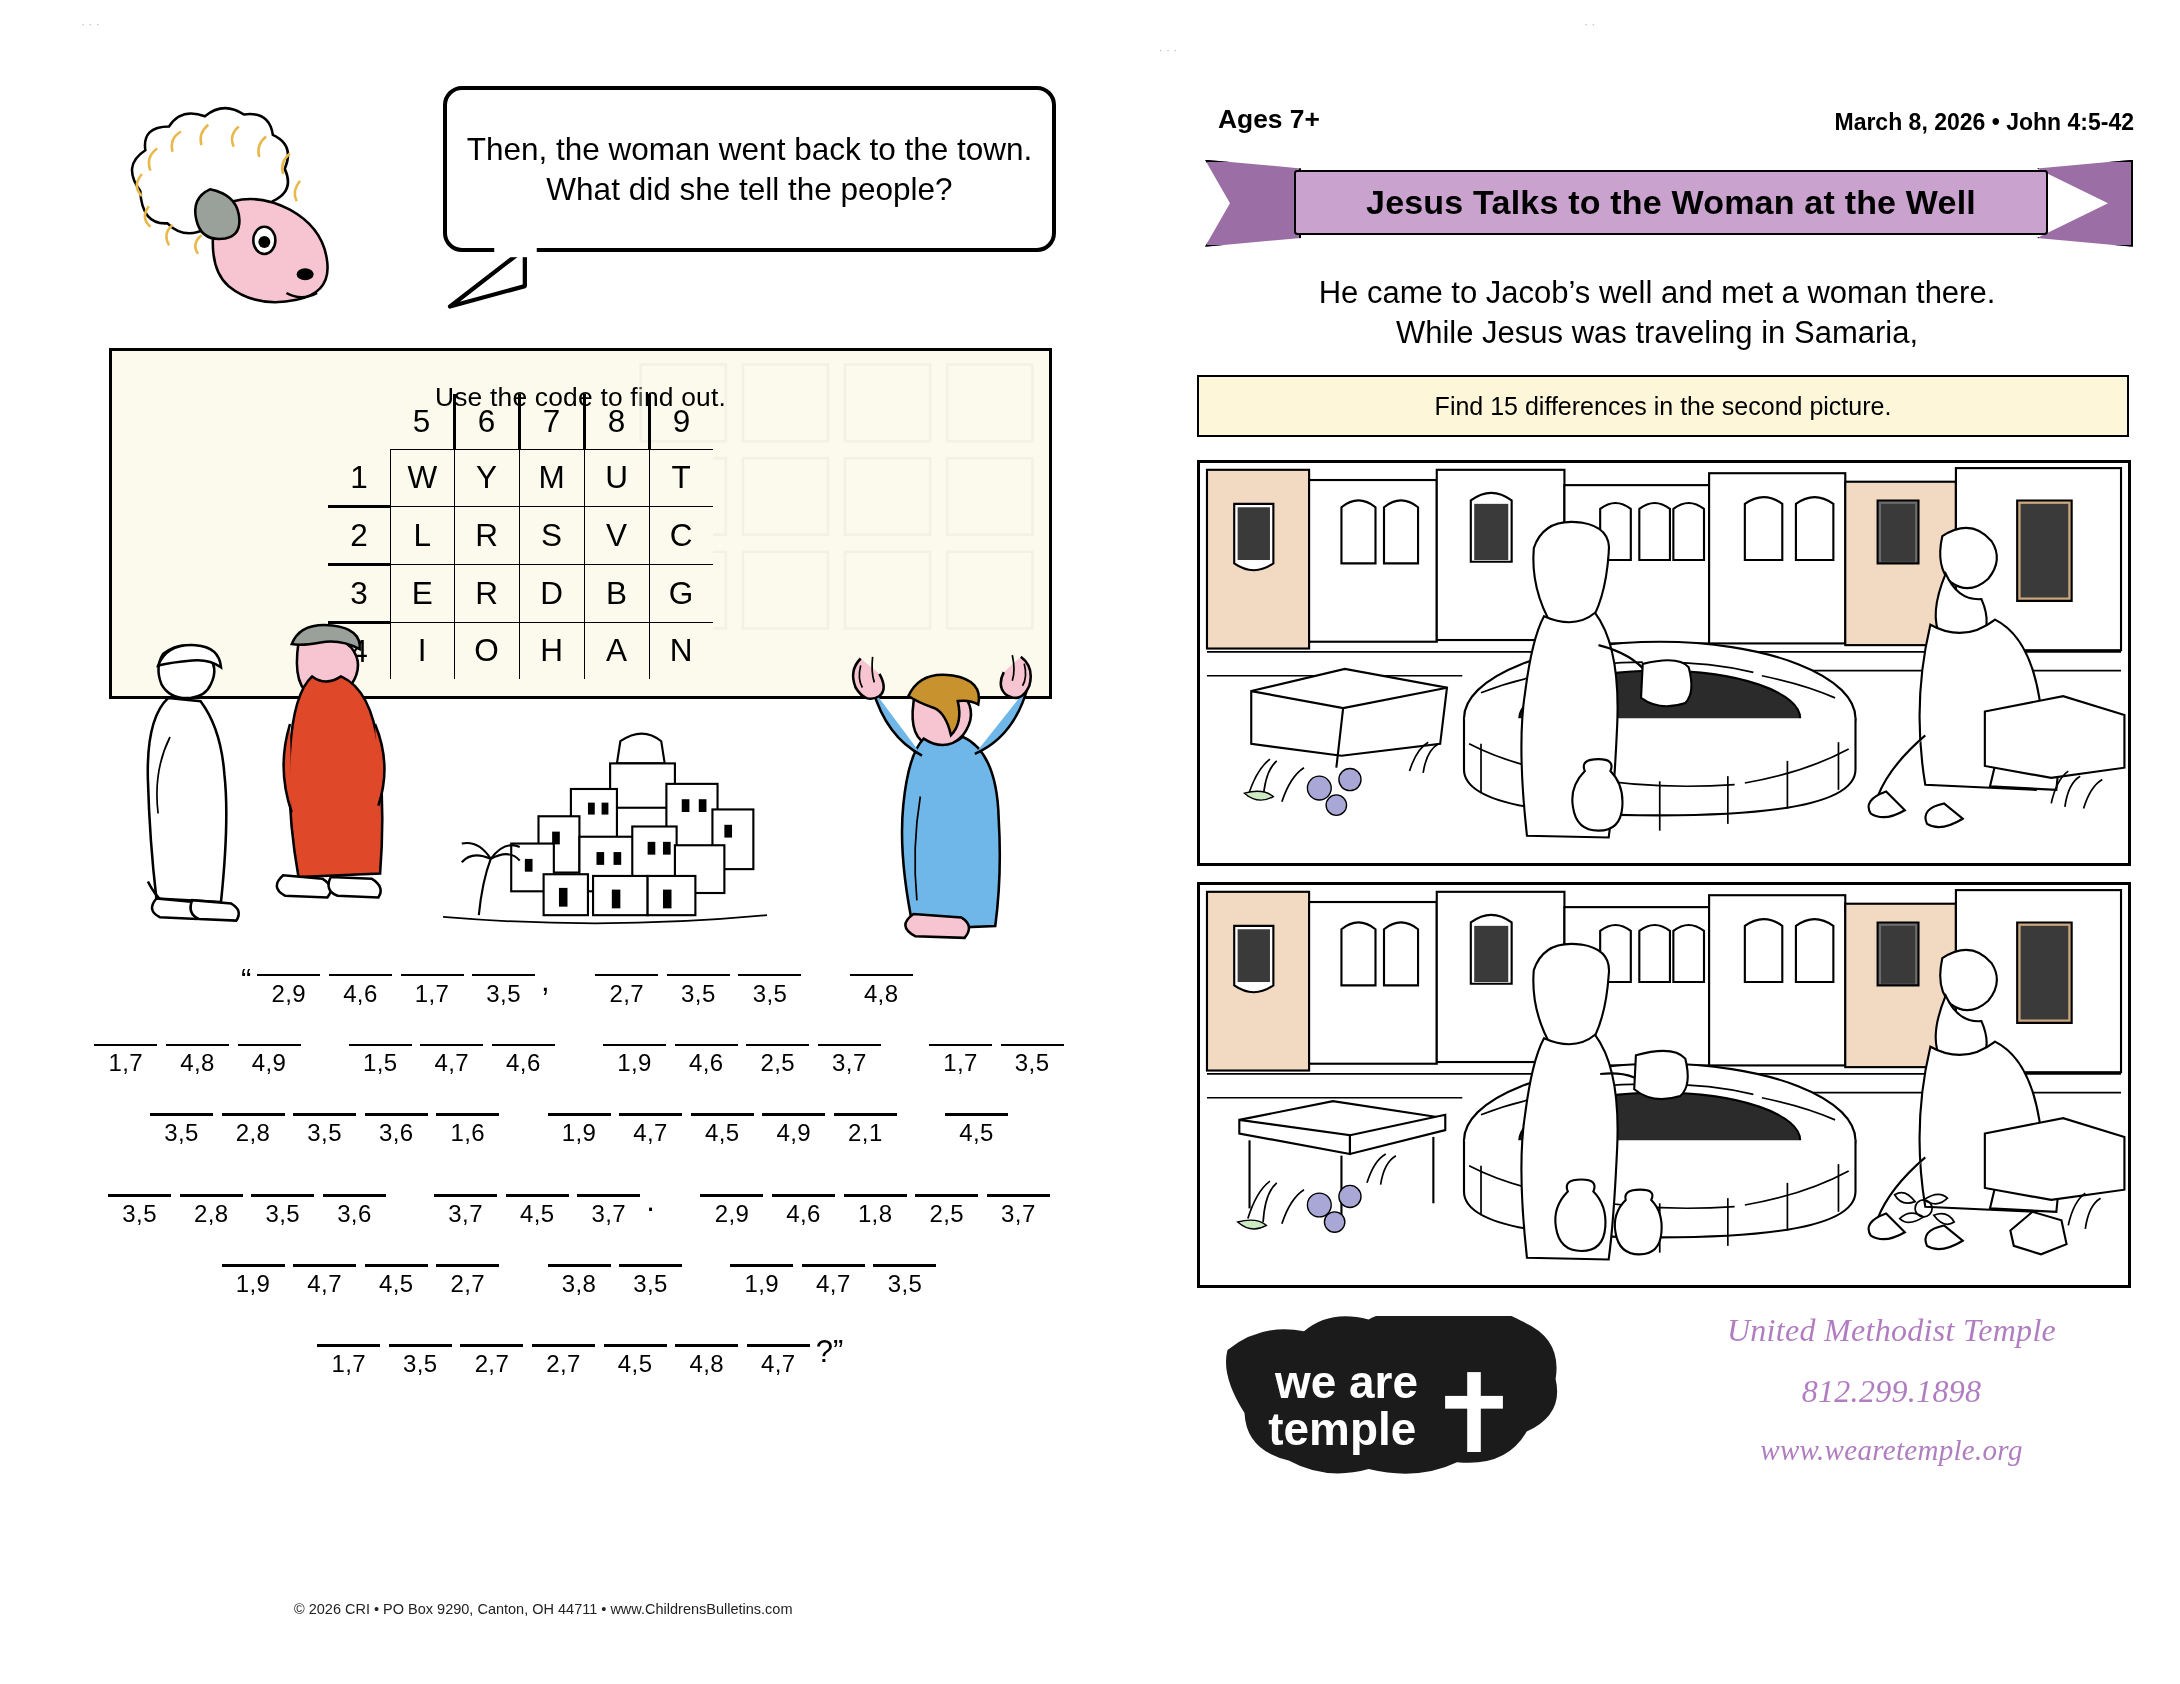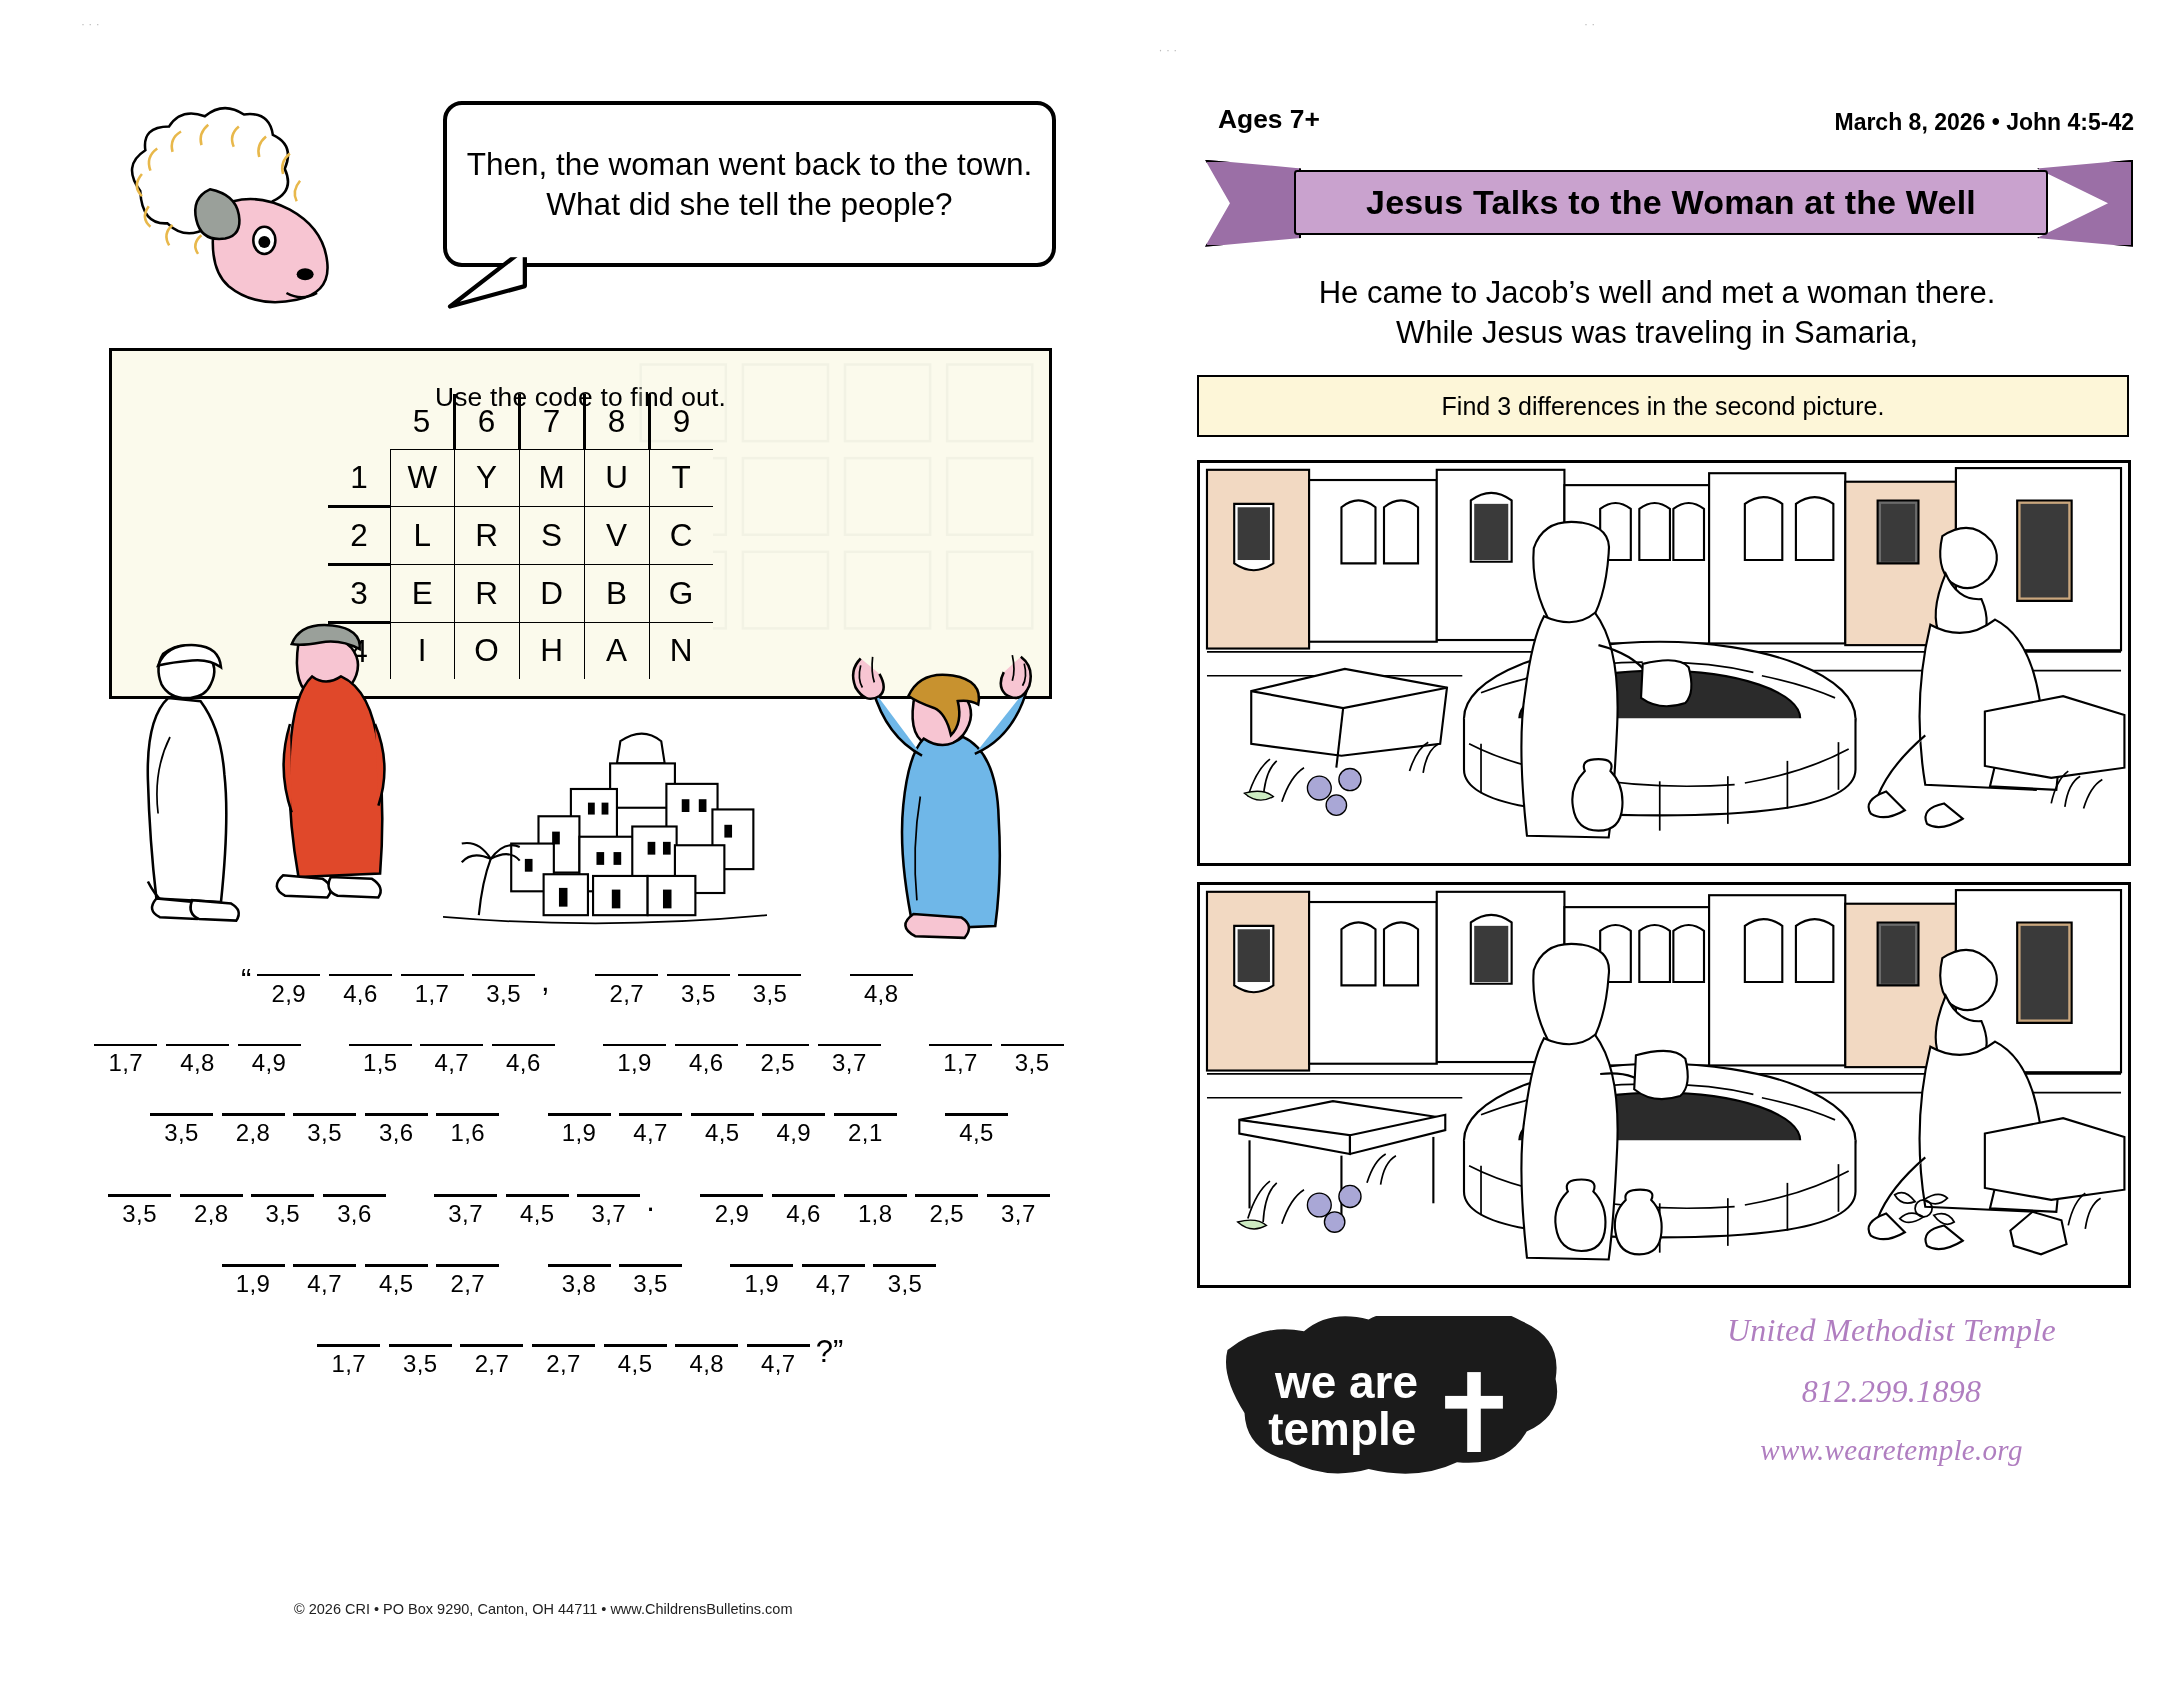--- a/index.html
+++ b/index.html
@@ -8,21 +8,21 @@
   
   .abs{position:absolute;}
 
   
   #left-page{position:absolute;left:0;top:0;width:1133px;height:1685px;}
 
   
   #sheep{position:absolute;left:89px;top:89px;width:281px;height:221px;}
 
   
-  #speech-bubble{position:absolute;left:443px;top:101px;width:605px;height:158px;
+  #speech-bubble{position:absolute;left:443px;top:86px;width:605px;height:158px;
       border:4.3px solid #000;border-radius:19px;background:#fff;
       display:flex;align-items:center;justify-content:flex-end;}
   #speech-bubble .bubble-text{font-size:31.5px;line-height:1.28;text-align:center;padding:0 15.3px;}
   #bubble-tail{position:absolute;left:443px;top:247px;width:94px;height:68px;}
 
   
   #code-panel{position:absolute;left:109px;top:348px;width:937px;height:345px;
       border:3.4px solid #000;background:#fbfaec;overflow:hidden;}
   #code-panel .panel-title{text-align:center;font-size:26.4px;margin-top:31px;letter-spacing:0.2px;}
   #ghost-grid{position:absolute;right:8.5px;top:5.1px;width:409px;height:332px;opacity:.35;}
@@ -594,21 +594,21 @@
       <span class="btxt">Jesus Talks to the Woman at the Well</span>
     </div>
   </div>
 
   <div id="intro">
     <div>He came to Jacob’s well and met a woman there.</div>
     <div>While Jesus was traveling in Samaria,</div>
   </div>
 
   <div id="find-box">
-    <span class="ftxt">Find 3 differences in the second picture.</span>
+    <span class="ftxt">Find 15 differences in the second picture.</span>
   </div>
 
   <div class="pic-frame" id="pic-top">
     <svg viewBox="0 0 1090 470" width="928" height="400">
 
       <g stroke="#000" stroke-width="2.5" fill="#fff">
         <rect x="8" y="8" width="120" height="210" fill="#f2d9c2"></rect>
         <rect x="128" y="20" width="150" height="190"></rect>
         <rect x="278" y="8" width="150" height="200"></rect>
         <rect x="428" y="26" width="170" height="186"></rect>

